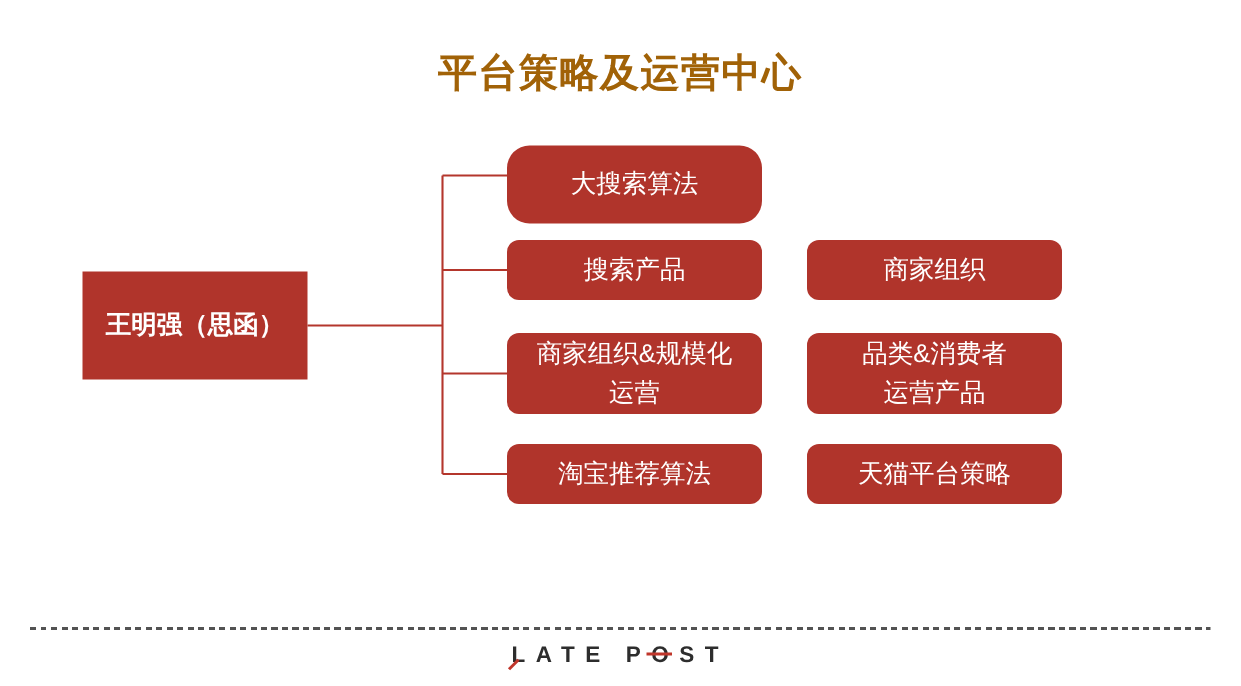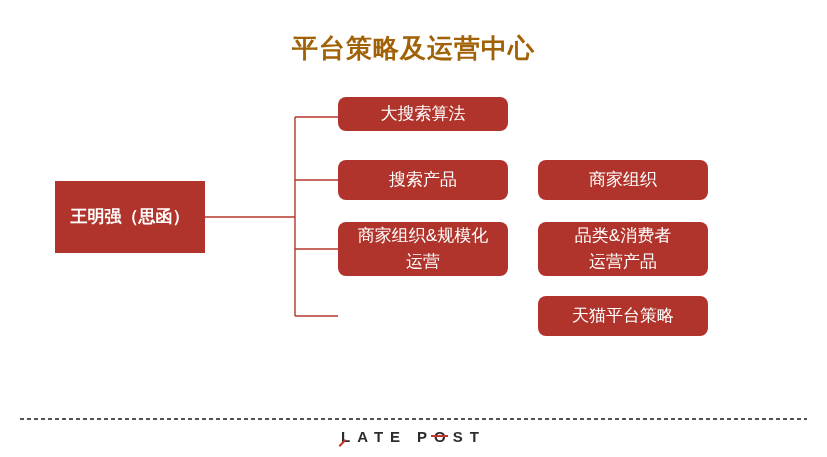--- a/index.html
+++ b/index.html
@@ -50,21 +50,21 @@
   .node.root {
     left: 55px;
     top: 181px;
     width: 150px;
     height: 72px;
     border-radius: 0;
     font-weight: 700;
   }
   .col1 { left: 338px; width: 170px; }
   .col2 { left: 538px; width: 170px; }
-  .row1 { top: 97px;  height: 34px; }
+  .row1 { top: 97px;  height: 52px; border-radius: 15px; }
   .row2 { top: 160px; height: 40px; }
   .row3 { top: 222px; height: 54px; }
   .row4 { top: 296px; height: 40px; }
   .dotted-rule {
     position: absolute;
     top: 418px;
     left: 20px;
     right: 20px;
     height: 2px;
     background: repeating-linear-gradient(90deg, #535353 0px, #535353 4px, transparent 4px, transparent 7px);
@@ -115,20 +115,21 @@
     <line x1="295" y1="249" x2="338" y2="249" stroke-width="1.4" stroke="#b4362c"></line>
     <line x1="295" y1="316" x2="338" y2="316" stroke-width="1.4" stroke="#b4362c"></line>
   </svg>
 
   <div class="node root">王明强（思函）</div>
 
   <div class="node col1 row1">大搜索算法</div>
   <div class="node col1 row2">搜索产品</div>
   <div class="node col1 row3">商家组织&amp;规模化
 运营</div>
+  <div class="node col1 row4">淘宝推荐算法</div>
 
   <div class="node col2 row2">商家组织</div>
   <div class="node col2 row3">品类&amp;消费者
 运营产品</div>
   <div class="node col2 row4">天猫平台策略</div>
 
   <div class="dotted-rule"></div>
 
   <div class="brand">
     <span class="letter"><span>L</span><i class="l-accent"></i></span><span>ATE</span><span class="word-gap"></span><span>P</span><span class="letter"><span>O</span><i class="o-accent"></i></span><span>ST</span>

